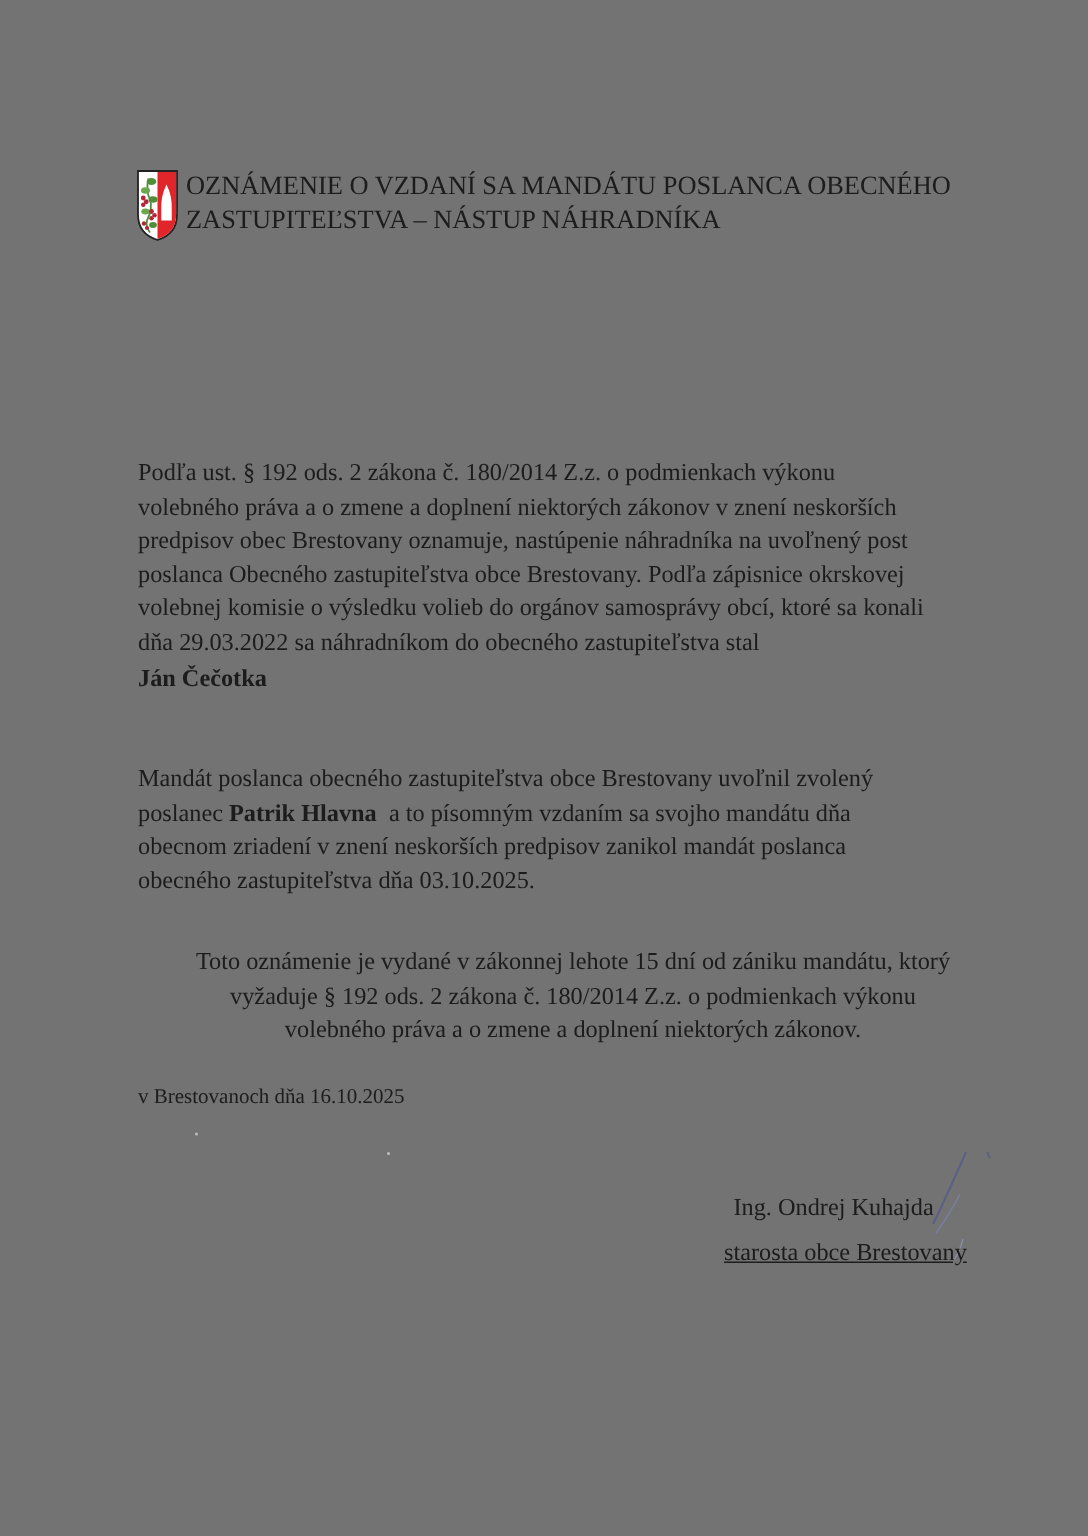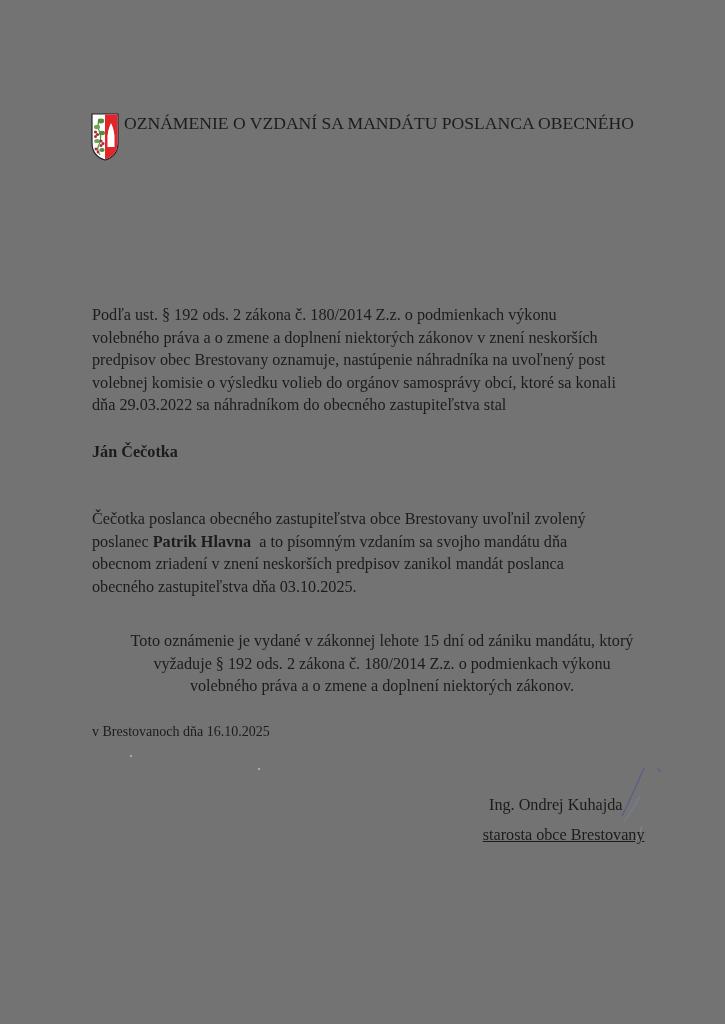--- a/index.html
+++ b/index.html
@@ -117,35 +117,37 @@
       <circle cx="6.5" cy="21.5" r="1.6" fill="#b0283a"></circle>
       <circle cx="4.5" cy="23.5" r="1.5" fill="#b0283a"></circle>
       <circle cx="10" cy="28" r="1.6" fill="#b0283a"></circle>
       <circle cx="12" cy="30.5" r="1.5" fill="#b0283a"></circle>
       <circle cx="10" cy="32.5" r="1.5" fill="#b0283a"></circle>
       <circle cx="5" cy="36" r="1.5" fill="#b0283a"></circle>
       <circle cx="7" cy="39" r="1.4" fill="#b0283a"></circle>
     </svg>
     <div class="title">
       <div>OZNÁMENIE O VZDANÍ SA MANDÁTU POSLANCA OBECNÉHO</div>
+      <div>ZASTUPITEĽSTVA – NÁSTUP NÁHRADNÍKA</div>
     </div>
   </div>
 
   <div class="para p1">
     <span class="line">Podľa ust. § 192 ods. 2 zákona č. 180/2014 Z.z. o podmienkach výkonu</span>
     <span class="line">volebného práva a o zmene a doplnení niektorých zákonov v znení neskorších</span>
     <span class="line">predpisov obec Brestovany oznamuje, nastúpenie náhradníka na uvoľnený post</span>
+    <span class="line">poslanca Obecného zastupiteľstva obce Brestovany. Podľa zápisnice okrskovej</span>
     <span class="line">volebnej komisie o výsledku volieb do orgánov samosprávy obcí, ktoré sa konali</span>
     <span class="line">dňa 29.03.2022 sa náhradníkom do obecného zastupiteľstva stal</span>
   </div>
 
   <div class="para name">Ján Čečotka</div>
 
   <div class="para p2">
-    <span class="line">Čečotka poslanca obecného zastupiteľstva obce Brestovany uvoľnil zvolený</span>
+    <span class="line">Mandát poslanca obecného zastupiteľstva obce Brestovany uvoľnil zvolený</span>
     <span class="line"><span>poslanec </span><span class="bold">Patrik Hlavna</span><span style="white-space:pre">  a to písomným vzdaním sa svojho mandátu dňa</span></span>
     <span class="line">obecnom zriadení v znení neskorších predpisov zanikol mandát poslanca</span>
     <span class="line">obecného zastupiteľstva dňa 03.10.2025.</span>
   </div>
 
   <div class="para p3">
     <span class="line">Toto oznámenie je vydané v zákonnej lehote 15 dní od zániku mandátu, ktorý</span>
     <span class="line">vyžaduje § 192 ods. 2 zákona č. 180/2014 Z.z. o podmienkach výkonu</span>
     <span class="line">volebného práva a o zmene a doplnení niektorých zákonov.</span>
   </div>

